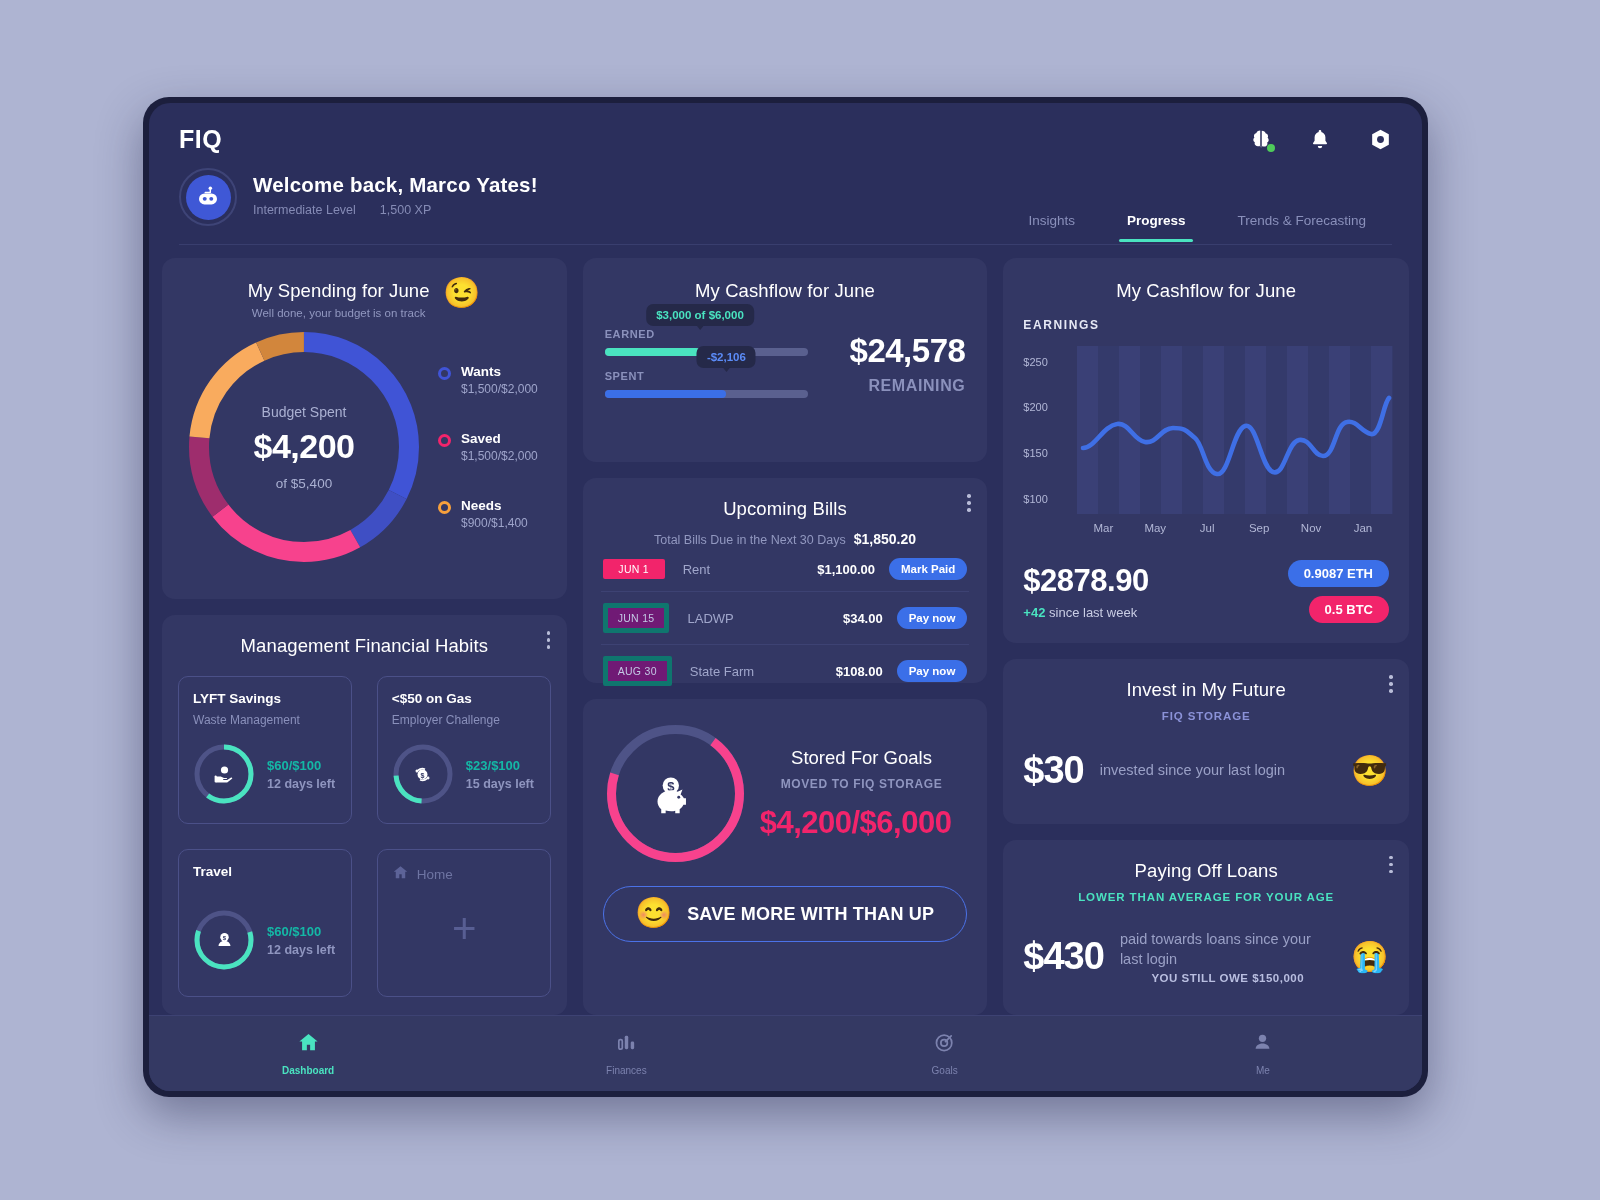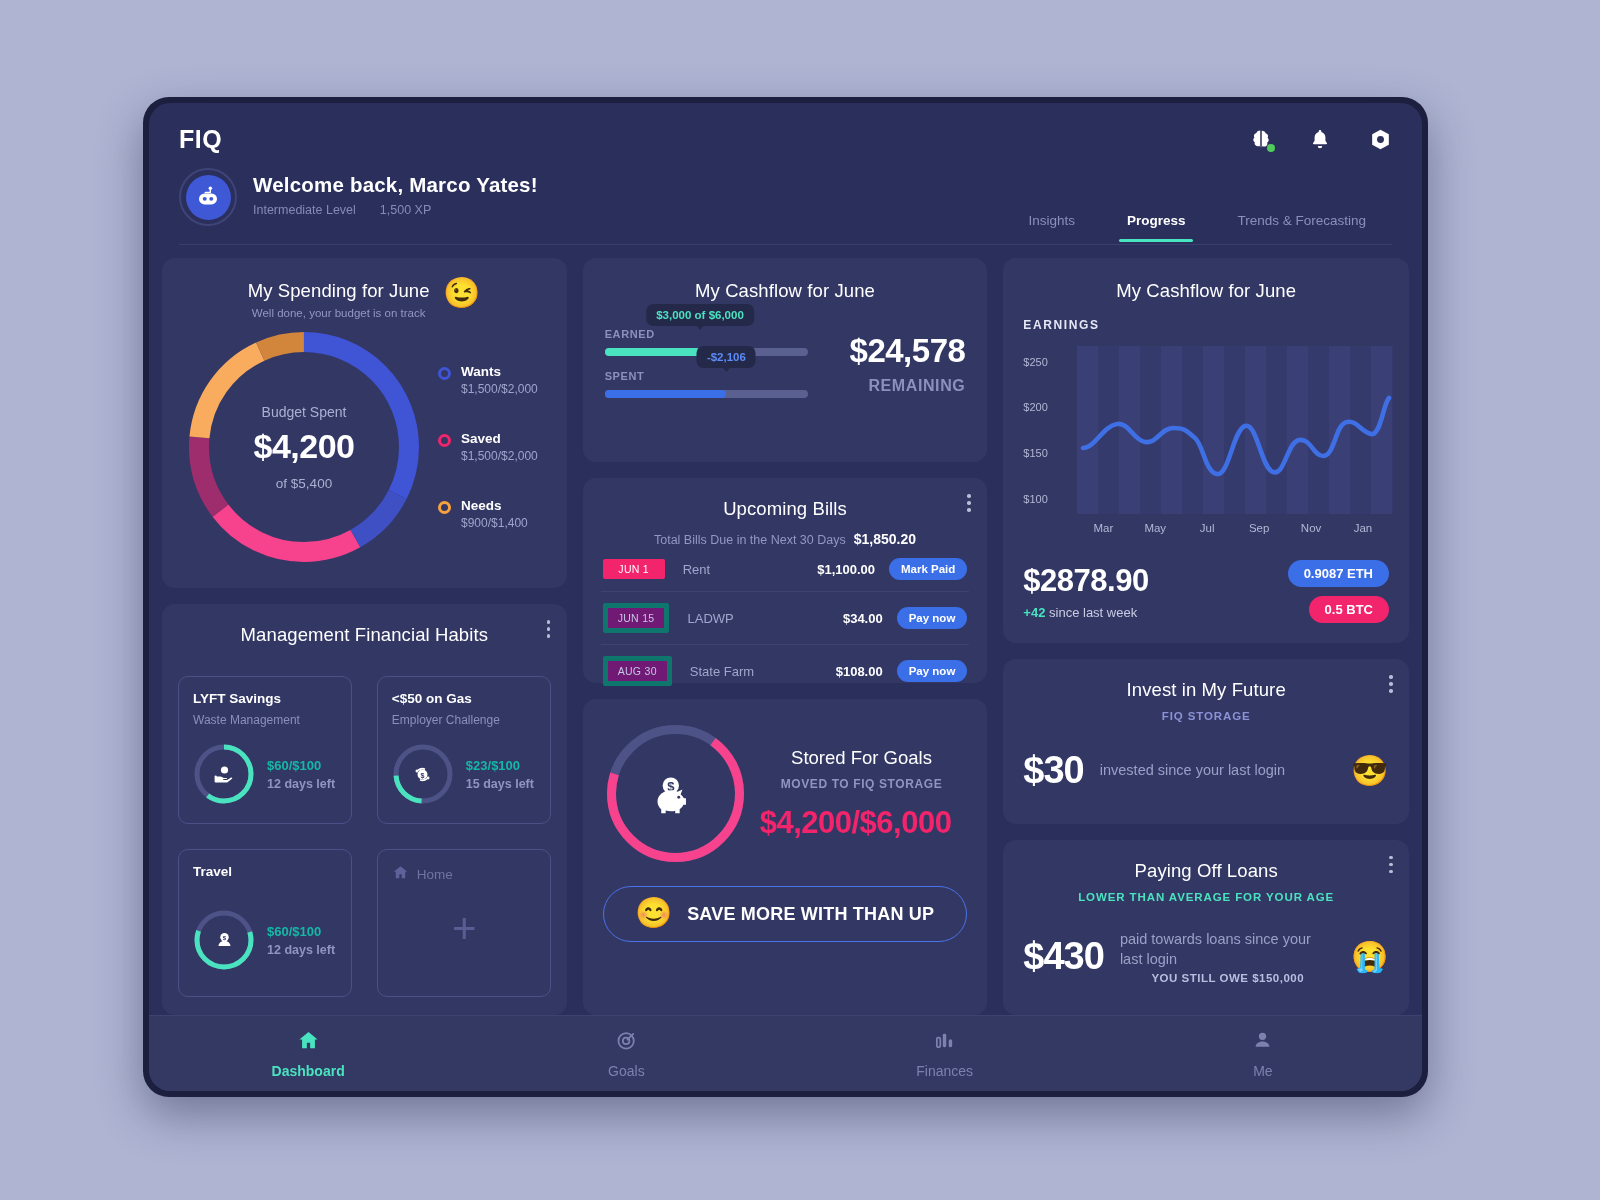--- a/index.html
+++ b/index.html
@@ -85,21 +85,21 @@
   .legend { flex: 1; display: flex; flex-direction: column; justify-content: space-around;
             padding: 16px 0 16px 18px; }
   .legend-item { display: flex; align-items: flex-start; gap: 10px; }
   .legend-ring { width: 13px; height: 13px; border-radius: 50%; border: 3.2px solid #4054d6;
                  margin-top: 3px; flex: 0 0 auto; }
   .legend-name { font-size: 13.5px; font-weight: bold; color: #ffffff; }
   .legend-val { font-size: 12px; color: #9fa5cb; margin-top: 3px; }
 
   
   .habits-card { padding: 20px 16px 18px 16px; flex: 1 1 auto; }
-  .habits-grid { display: grid; grid-template-columns: 1fr 1fr; gap: 25px; margin-top: 30px; }
+  .habits-grid { display: grid; grid-template-columns: 1fr 1fr; gap: 25px; margin-top: 19px; }
   .habit { border: 1px solid #4b5088; border-radius: 10px; padding: 14px 13px 14px 14px; height: 148px;
            position: relative; }
   .habit-name { font-size: 13.5px; font-weight: bold; color: #fff; }
   .habit-sub { font-size: 12px; color: #8a90bb; margin-top: 7px; }
   .habit-row { display: flex; align-items: center; gap: 12px; margin-top: 16px; }
   .habit-ring { width: 62px; height: 62px; position: relative; flex: 0 0 auto; }
   .habit-ring .ic { position: absolute; inset: 0; display: flex; align-items: center; justify-content: center; }
   .habit-amt { font-size: 13px; font-weight: bold; color: #14b8a6; }
   .habit-days { font-size: 12.5px; font-weight: bold; color: #8f95bf; margin-top: 4px; }
   .habit.empty { display: flex; flex-direction: column; }
@@ -184,21 +184,21 @@
   .mini-emoji { font-size: 30px; line-height: 1; }
   .owe { font-size: 11.5px; font-weight: bold; color: #b9bee0; letter-spacing: .5px; text-align: center;
          margin-top: 2px; }
   .loans-right { display: flex; flex-direction: column; align-items: center; }
 
   
   .bottomnav { flex: 0 0 auto; height: 76px; background: #343963; display: flex;
                border-top: 1px solid #3d4273; }
   .nav-item { flex: 1; display: flex; flex-direction: column; align-items: center;
               justify-content: center; gap: 7px; cursor: pointer; }
-  .nav-label { font-size: 14px; color: #7c82ae; }
+  .nav-label { font-size: 10px; color: #7c82ae; }
   .nav-item.active .nav-label { color: #4ae3c0; font-weight: bold; }
 </style>
 </head>
 <body>
 
 <div class="device">
  <div class="screen">
 
   <div class="header">
     <div class="brand">FIQ</div>
@@ -597,36 +597,36 @@
       <span>
         <svg width="23" height="23" viewBox="0 0 24 24">
               <path fill="#4ae3c0" d="M12 3 2.5 11h2.8v9h5v-5.6h3.4V20h5v-9h2.8z"></path>
             </svg>
       </span>
       <span class="nav-label">Dashboard</span>
     </div>
     <div class="nav-item">
       <span>
         <svg width="23" height="23" viewBox="0 0 24 24">
+              <rect x="4" y="9" width="3.6" height="10" rx="1.4" fill="none" stroke="#7c82ae" stroke-width="1.8"></rect>
+              <rect x="10.2" y="5" width="3.6" height="14" rx="1.4" fill="#7c82ae"></rect>
+              <rect x="16.4" y="11" width="3.6" height="8" rx="1.4" fill="#7c82ae"></rect>
+            </svg>
+      </span>
+      <span class="nav-label">Finances</span>
+    </div>
+    <div class="nav-item">
+      <span>
+        <svg width="23" height="23" viewBox="0 0 24 24">
               <circle cx="11.6" cy="12.4" r="8" fill="none" stroke="#7c82ae" stroke-width="1.8"></circle>
               <circle cx="11.6" cy="12.4" r="3.4" fill="none" stroke="#7c82ae" stroke-width="1.8"></circle>
               <path d="M13 11 19 5" stroke="#7c82ae" stroke-width="1.8" fill="none" stroke-linecap="round"></path>
             </svg>
       </span>
       <span class="nav-label">Goals</span>
-    </div>
-    <div class="nav-item">
-      <span>
-        <svg width="23" height="23" viewBox="0 0 24 24">
-              <rect x="4" y="9" width="3.6" height="10" rx="1.4" fill="none" stroke="#7c82ae" stroke-width="1.8"></rect>
-              <rect x="10.2" y="5" width="3.6" height="14" rx="1.4" fill="#7c82ae"></rect>
-              <rect x="16.4" y="11" width="3.6" height="8" rx="1.4" fill="#7c82ae"></rect>
-            </svg>
-      </span>
-      <span class="nav-label">Finances</span>
     </div>
     <div class="nav-item">
       <span>
         <svg width="23" height="23" viewBox="0 0 24 24">
               <circle cx="12" cy="7.6" r="3.8" fill="#7c82ae"></circle>
               <path fill="#7c82ae" d="M12 13c-4 0-7.2 2.4-7.2 5.4h14.4c0-3-3.2-5.4-7.2-5.4z"></path>
             </svg>
       </span>
       <span class="nav-label">Me</span>
     </div>

